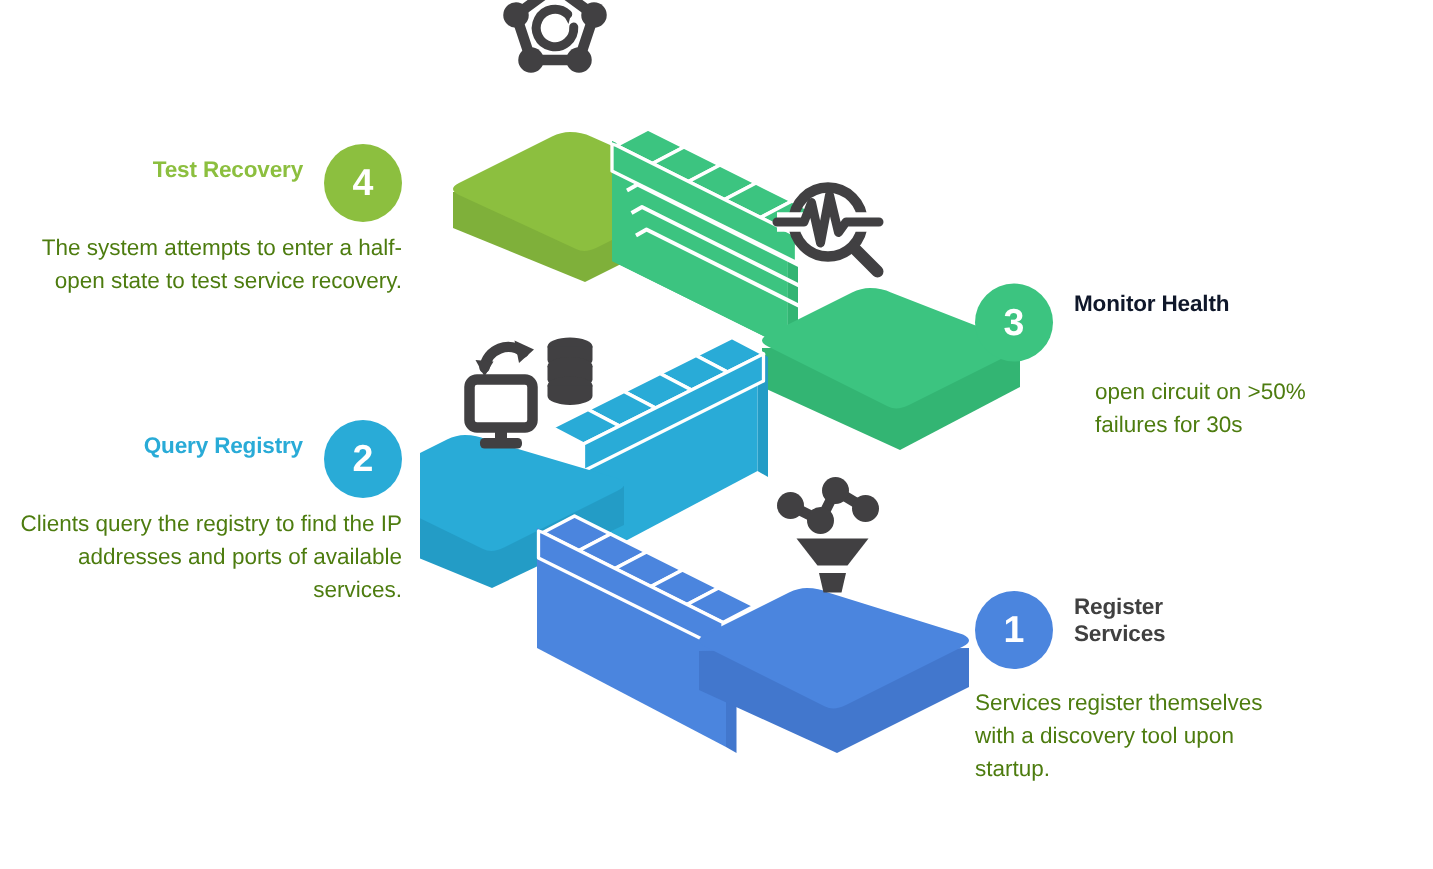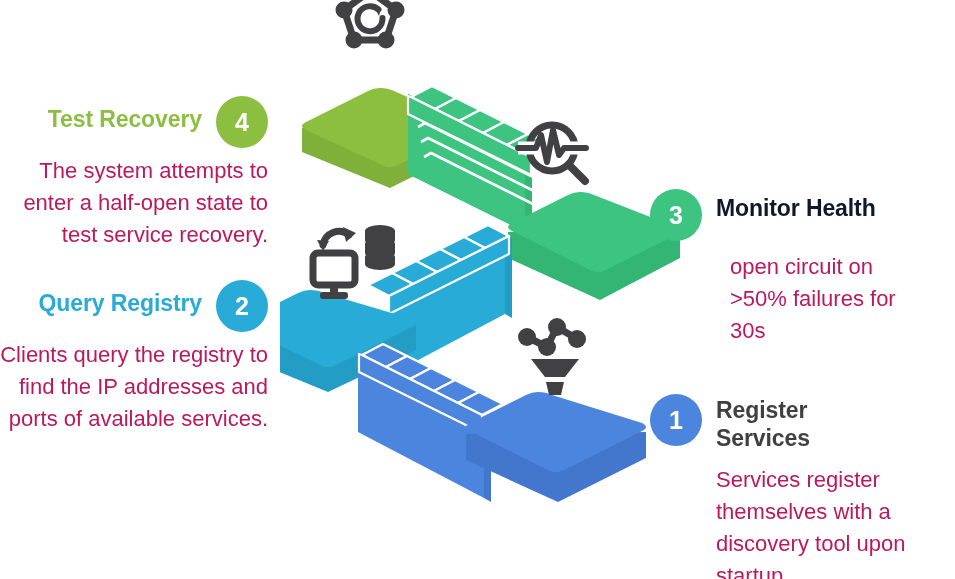--- a/index.html
+++ b/index.html
@@ -45,30 +45,30 @@
     border-radius: 50%;
     color: #ffffff;
     font-size: 25px;
     font-weight: bold;
     display: flex;
     align-items: center;
     justify-content: center;
     line-height: 1;
   }
   .step-title {
-    font-size: 23px;
+    font-size: 15px;
     font-weight: bold;
     line-height: 1.22;
     letter-spacing: -0.1px;
     padding-top: 9px;
   }
   .step-desc {
-    font-size: 22px;
+    font-size: 15px;
     line-height: 1.45;
-    color: #be185d;
+    color: #4d7c0f;
     margin-top: 7px;
   }
 
   
   .left-col {
     width: 268px;
     text-align: right;
   }
   .left-col .step-head {
     justify-content: flex-end;
@@ -269,16 +269,16 @@
       <div class="step-title" style="color:#0f172a">Monitor Health</div>
     </div>
     <div class="step-desc" style="margin-left:80px; width:185px;">open circuit on &gt;50% failures for 30s</div>
   </div>
 
   <div class="step-block right-col" id="block-1">
     <div class="step-head">
       <div class="badge" style="background:#4B85DE">1</div>
       <div class="step-title" style="color:#404040; width:120px;">Register Services</div>
     </div>
-    <div class="step-desc" style="margin-left:66px; width:192px;">Services register themselves with a discovery tool upon startup.</div>
+    <div class="step-desc" style="width:192px;">Services register themselves with a discovery tool upon startup.</div>
   </div>
 
 </div>
 
 </body></html>

